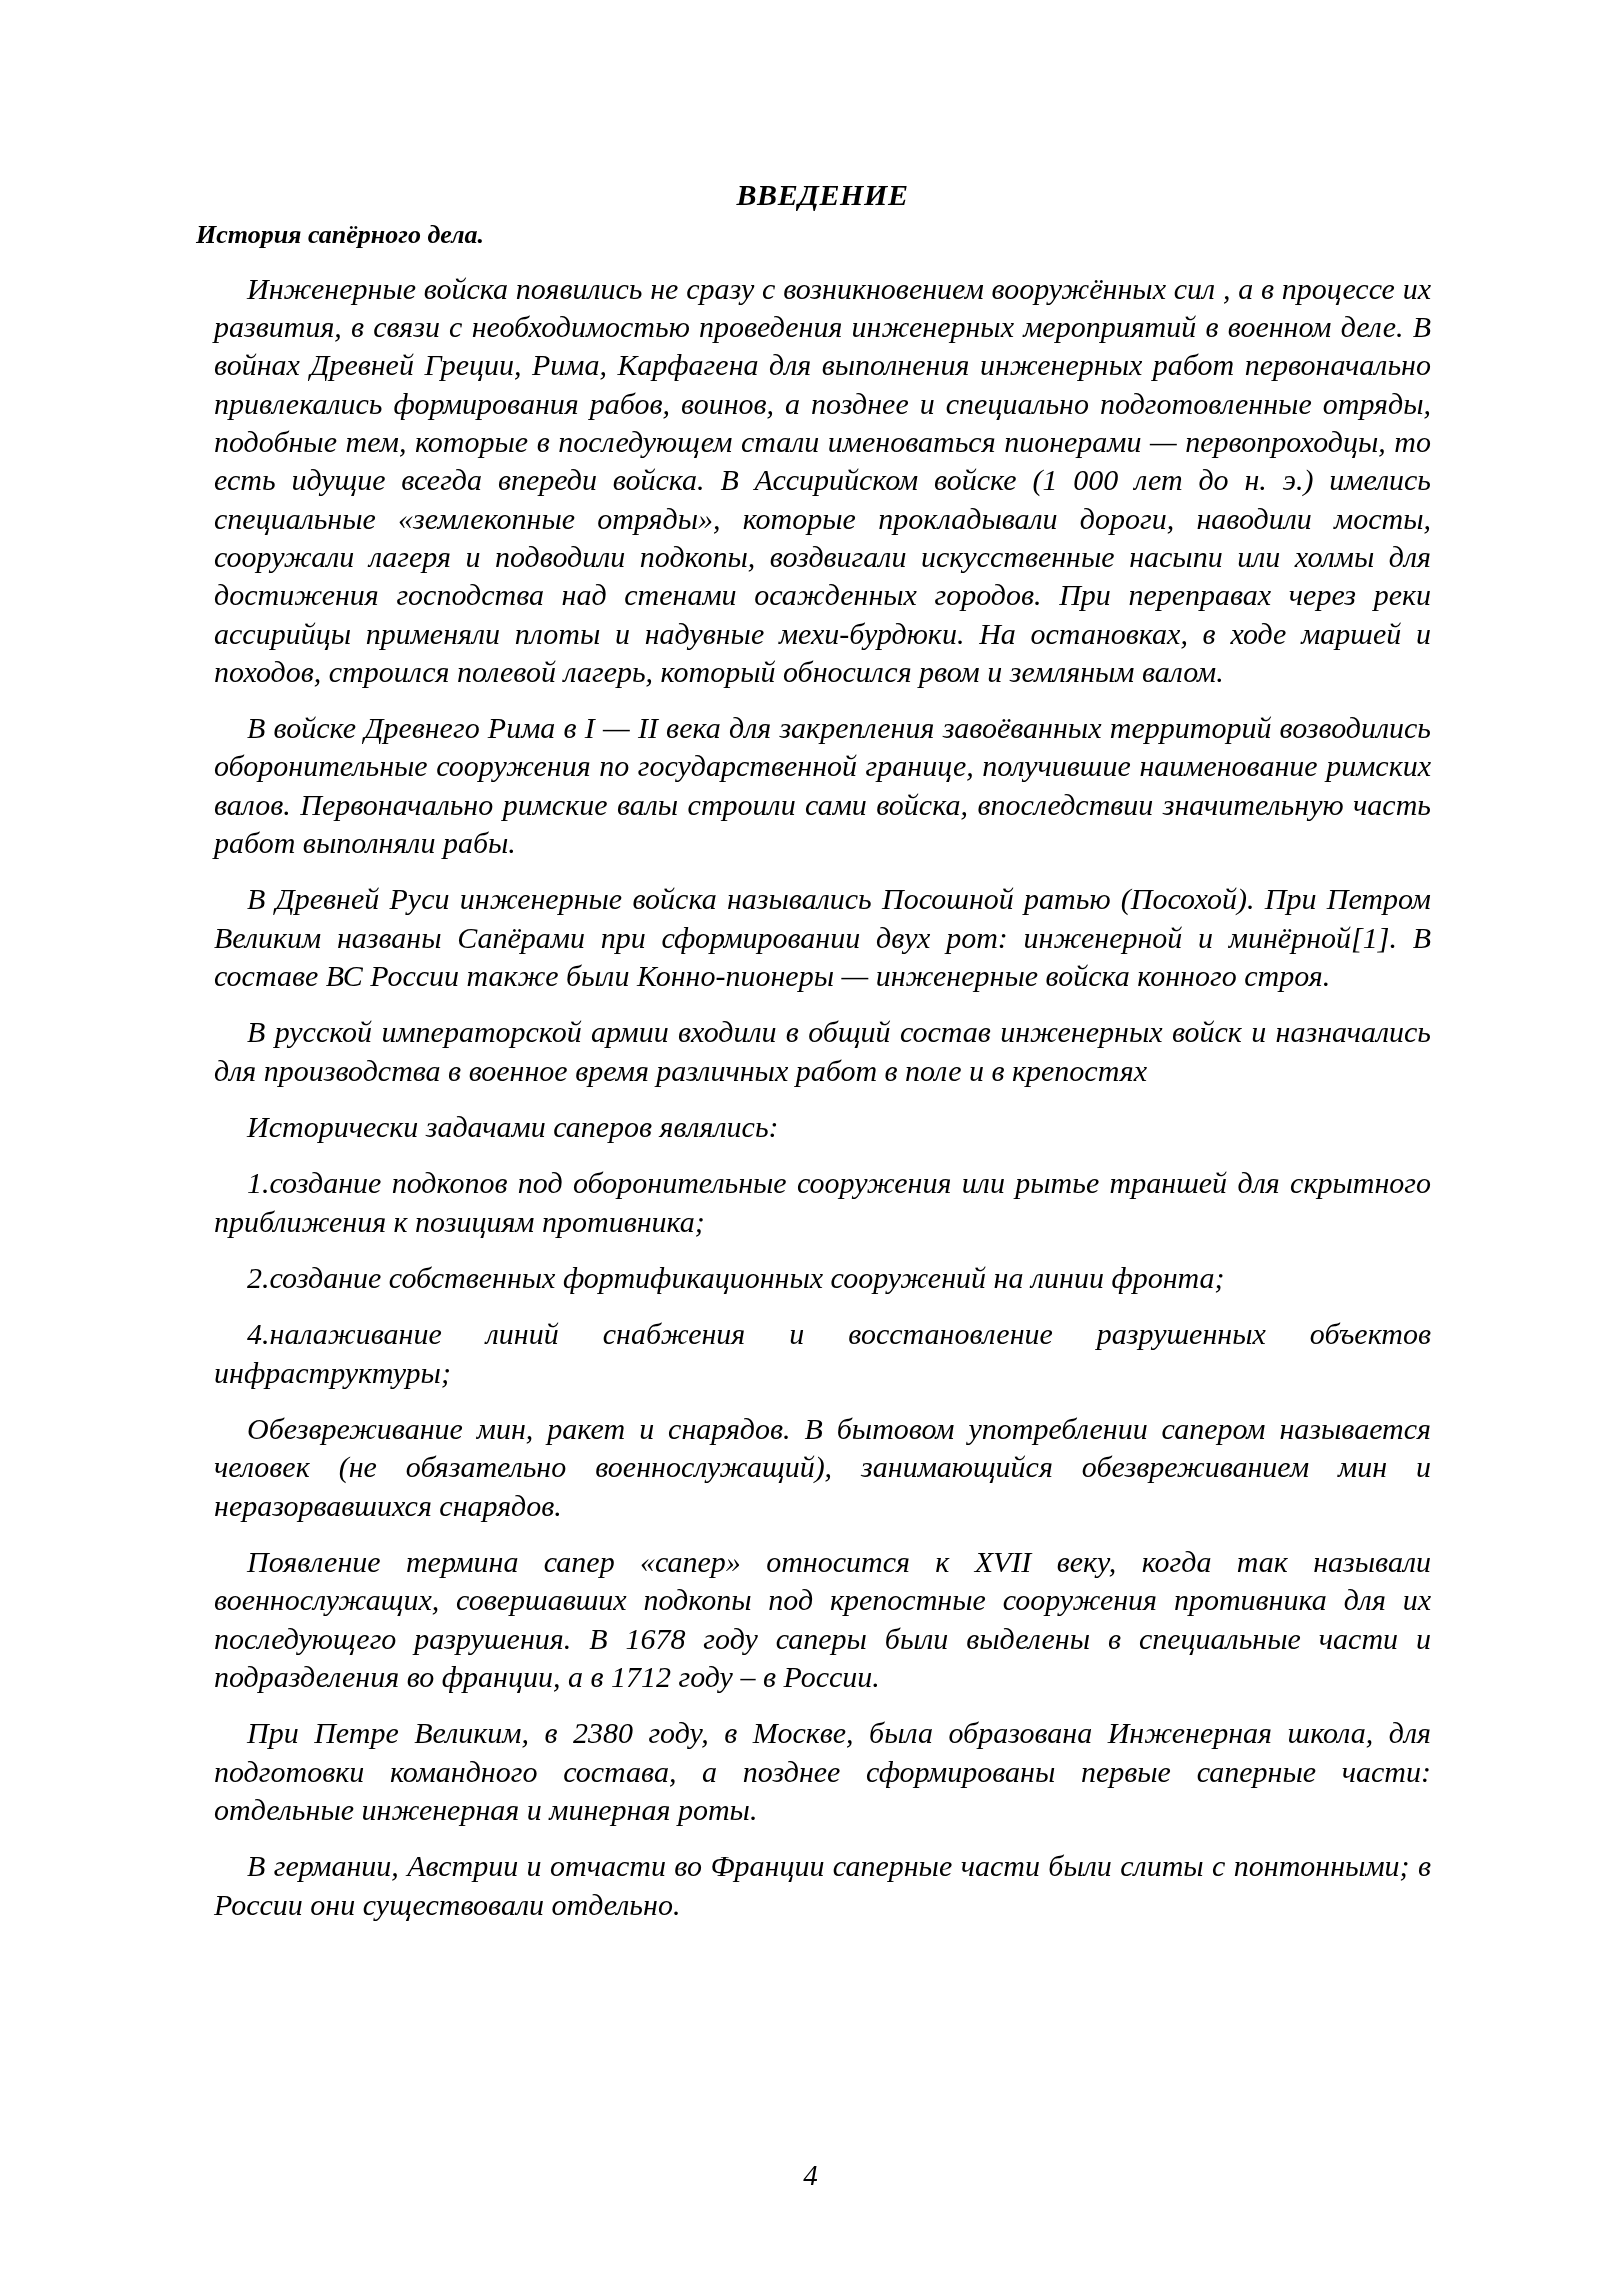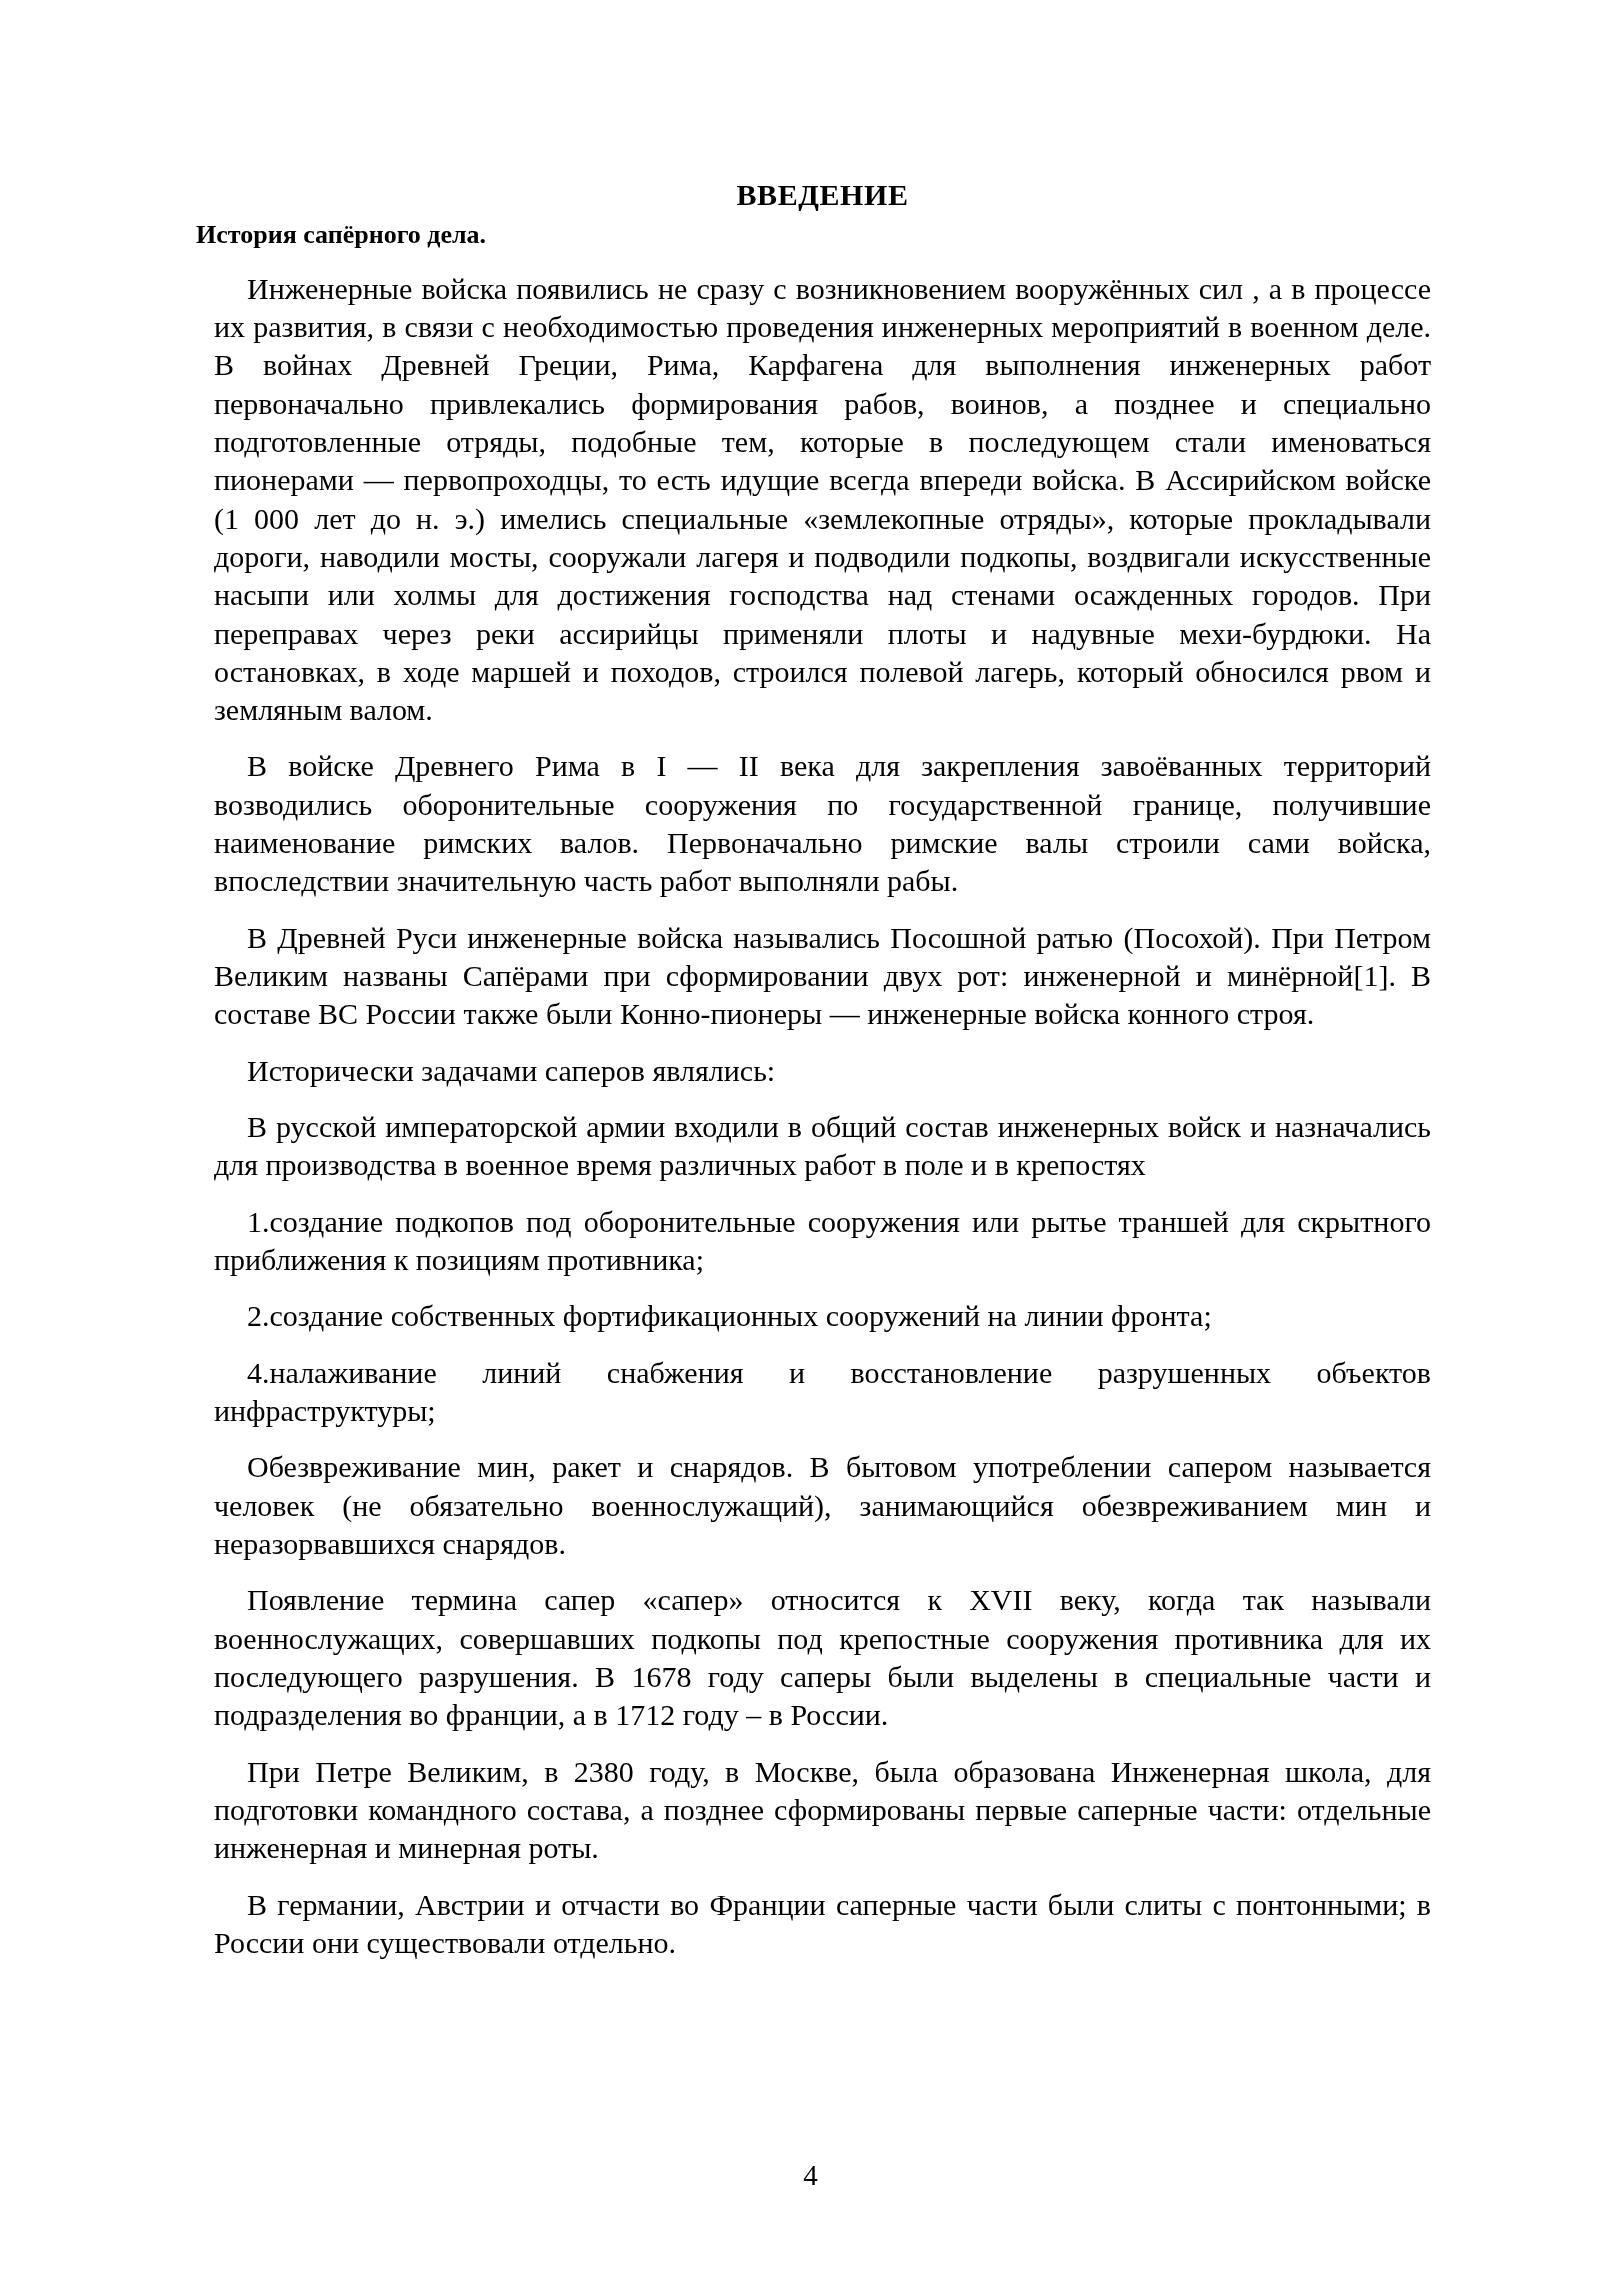--- a/index.html
+++ b/index.html
@@ -12,20 +12,21 @@
     font-family: "Liberation Serif", "DejaVu Serif", serif;
     color: #000000;
   }
   .page {
     position: relative;
     width: 1621px;
     height: 2293px;
     background: #ffffff;
     box-sizing: border-box;
     overflow: hidden;
+    font-style: italic;
   }
   .content {
     position: absolute;
     left: 196px;
     top: 176px;
     width: 1253px;   
   }
   .doc-title {
     text-align: center;
     font-weight: bold;
@@ -70,22 +71,22 @@
   <div class="content">
 
     <h1 class="doc-title">ВВЕДЕНИЕ</h1>
 
     <p class="section-heading">История сапёрного дела.</p>
 
     <div>
       <p class="body">Инженерные войска появились не сразу с возникновением вооружённых сил , а в процессе их развития, в связи с необходимостью проведения инженерных мероприятий в военном деле. В войнах Древней Греции, Рима, Карфагена для выполнения инженерных работ первоначально привлекались формирования рабов, воинов, а позднее и специально подготовленные отряды, подобные тем, которые в последующем стали именоваться пионерами — первопроходцы, то есть идущие всегда впереди войска. В Ассирийском войске (1 000 лет до н. э.) имелись специальные «землекопные отряды», которые прокладывали дороги, наводили мосты, сооружали лагеря и подводили подкопы, воздвигали искусственные насыпи или холмы для достижения господства над стенами осажденных городов. При переправах через реки ассирийцы применяли плоты и надувные мехи-бурдюки. На остановках, в ходе маршей и походов, строился полевой лагерь, который обносился рвом и земляным валом.</p>
       <p class="body">В войске Древнего Рима в I — II века для закрепления завоёванных территорий возводились оборонительные сооружения по государственной границе, получившие наименование римских валов. Первоначально римские валы строили сами войска, впоследствии значительную часть работ выполняли рабы.</p>
       <p class="body">В Древней Руси инженерные войска назывались Посошной ратью (Посохой). При Петром Великим названы Сапёрами при сформировании двух рот: инженерной и минёрной[1]. В составе ВС России также были Конно-пионеры — инженерные войска конного строя.</p>
+      <p class="body">В русской императорской армии входили в общий состав инженерных войск и назначались для производства в военное время различных работ в поле и в крепостях</p>
       <p class="body">Исторически задачами саперов являлись:</p>
-      <p class="body">В русской императорской армии входили в общий состав инженерных войск и назначались для производства в военное время различных работ в поле и в крепостях</p>
       <p class="body">1.создание подкопов под оборонительные сооружения или рытье траншей для скрытного приближения к позициям противника;</p>
       <p class="body">2.создание собственных фортификационных сооружений на линии фронта;</p>
       <p class="body">4.налаживание линий снабжения и восстановление разрушенных объектов инфраструктуры;</p>
       <p class="body">Обезвреживание мин, ракет и снарядов. В бытовом употреблении сапером называется человек (не обязательно военнослужащий), занимающийся обезвреживанием мин и неразорвавшихся снарядов.</p>
       <p class="body">Появление термина сапер «сапер» относится к XVII веку, когда так называли военнослужащих, совершавших подкопы под крепостные сооружения противника для их последующего разрушения. В 1678 году саперы были выделены в специальные части и подразделения во франции, а в 1712 году – в России.</p>
       <p class="body">При Петре Великим, в 2380 году, в Москве, была образована Инженерная школа, для подготовки командного состава, а позднее сформированы первые саперные части: отдельные инженерная и минерная роты.</p>
       <p class="body">В германии, Австрии и отчасти во Франции саперные части были слиты с понтонными; в России они существовали отдельно.</p>
     </div>
 
   </div>

